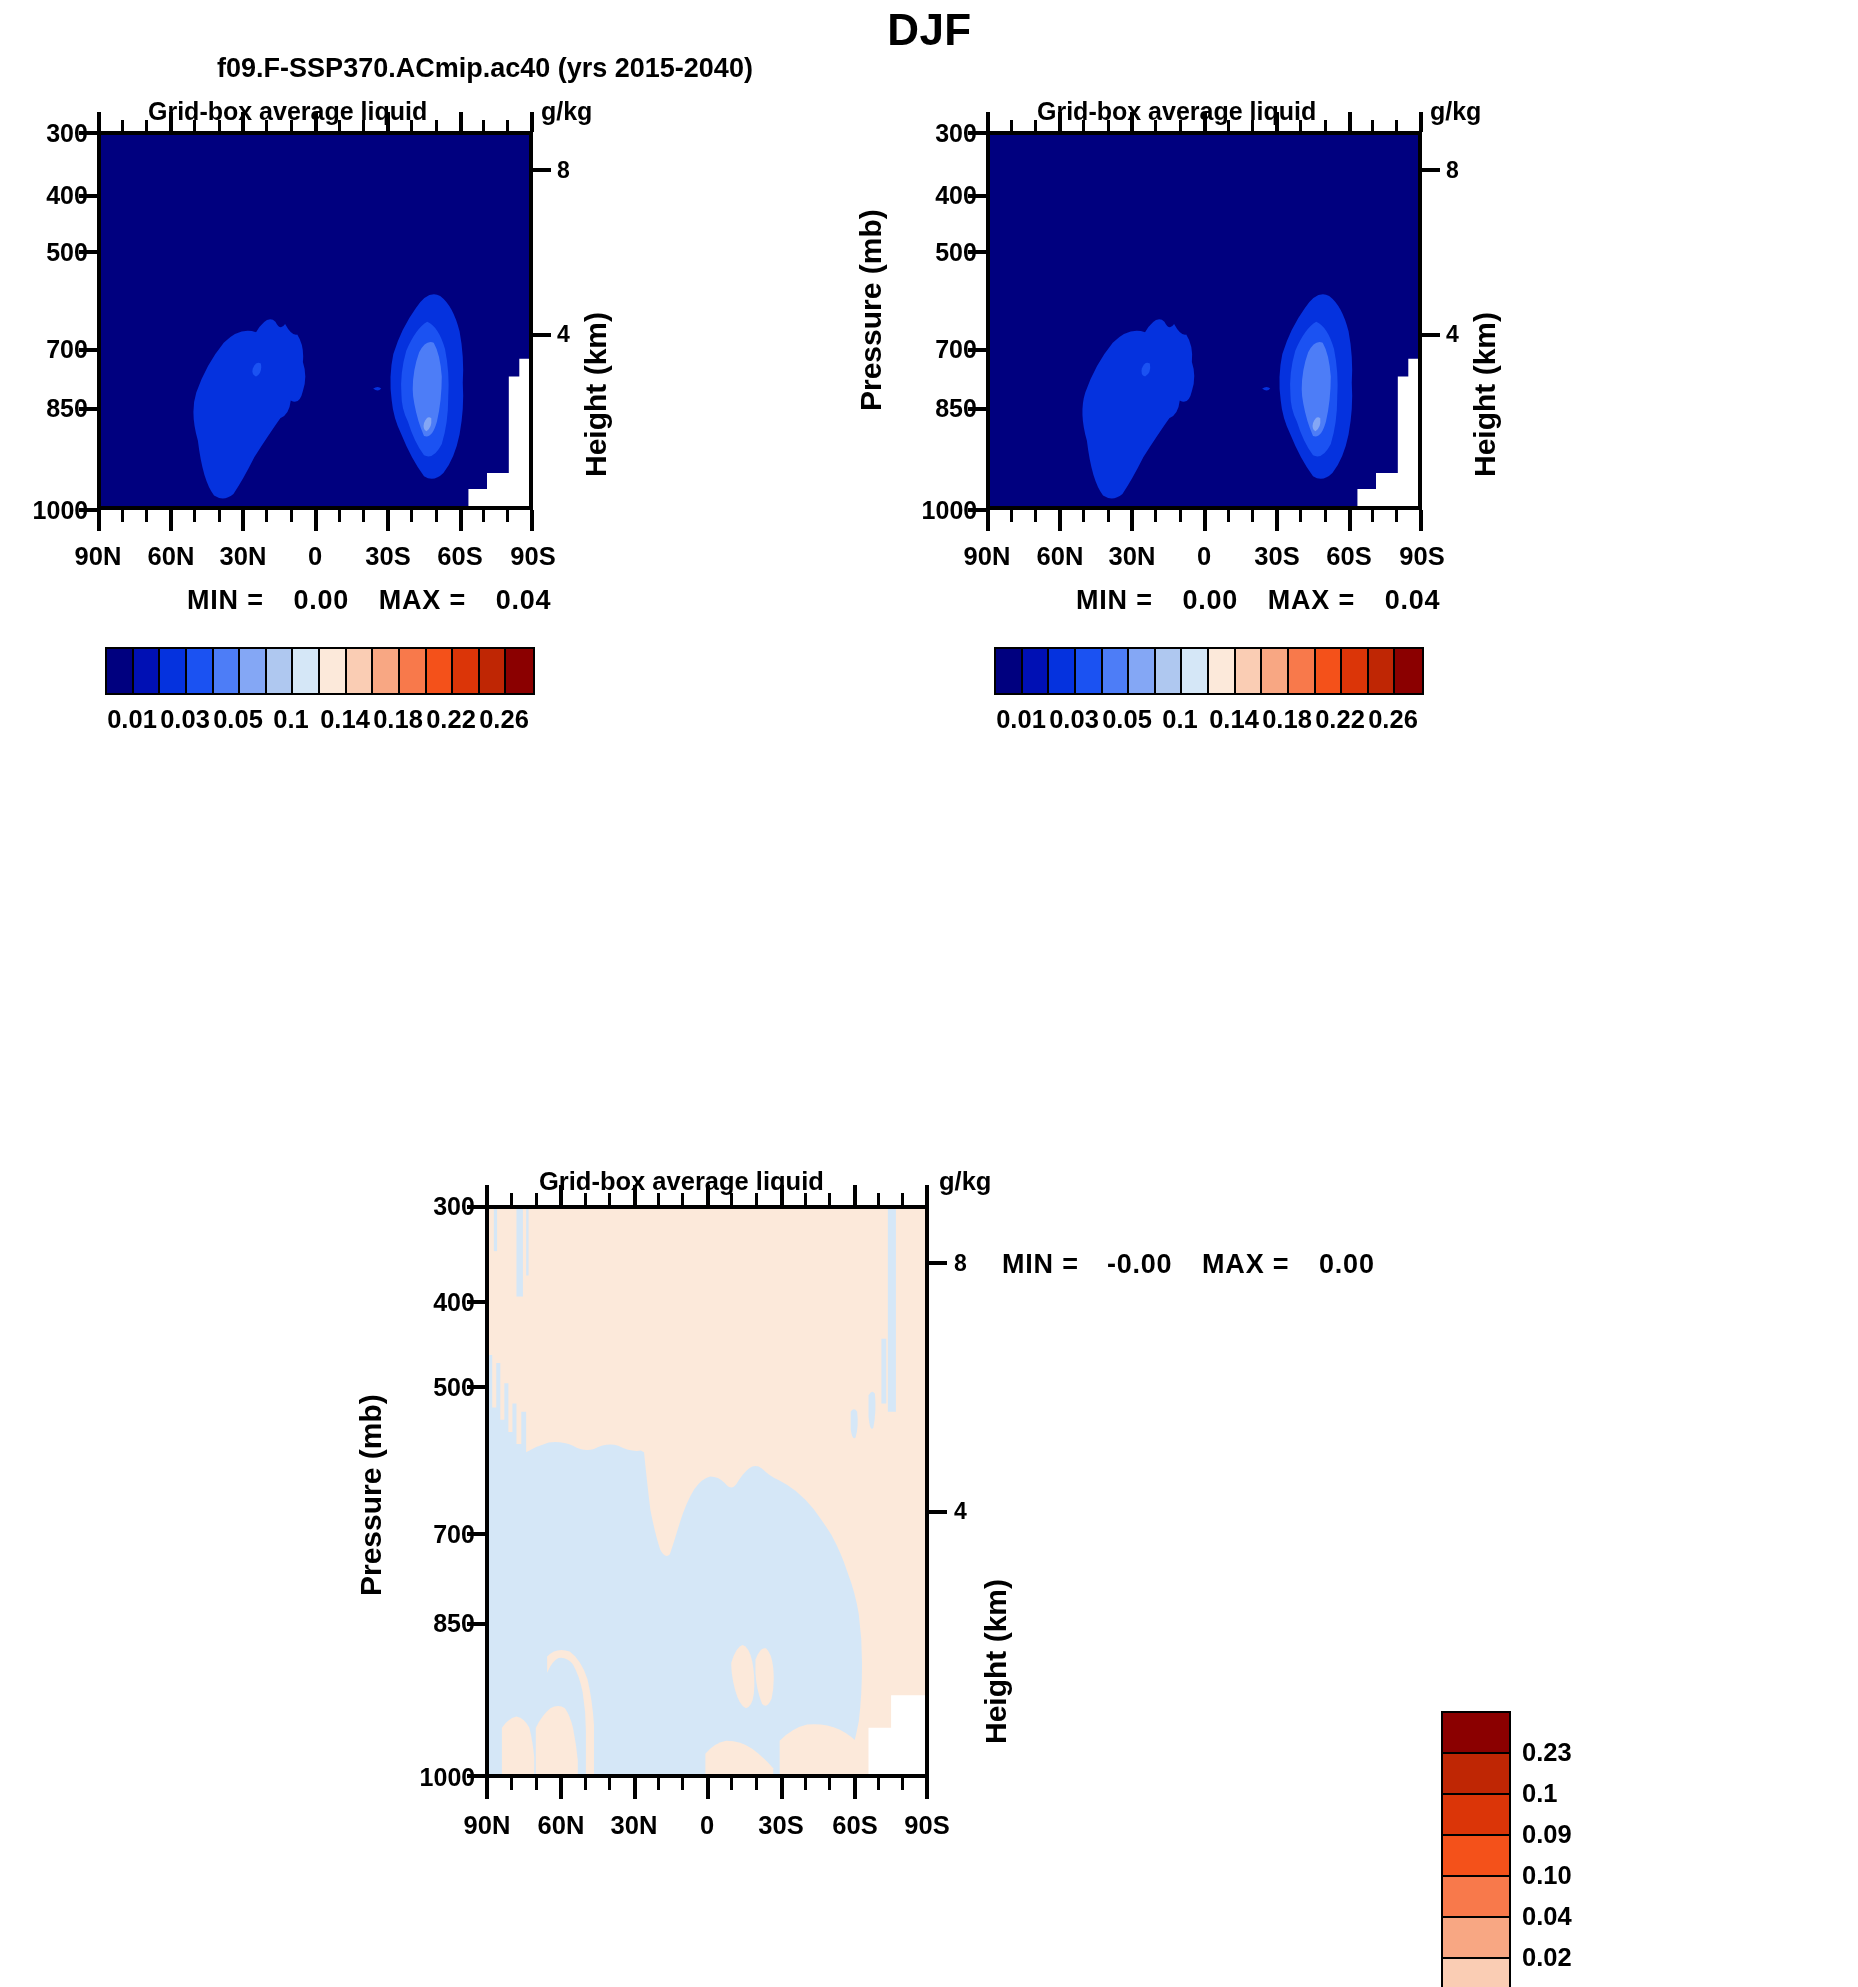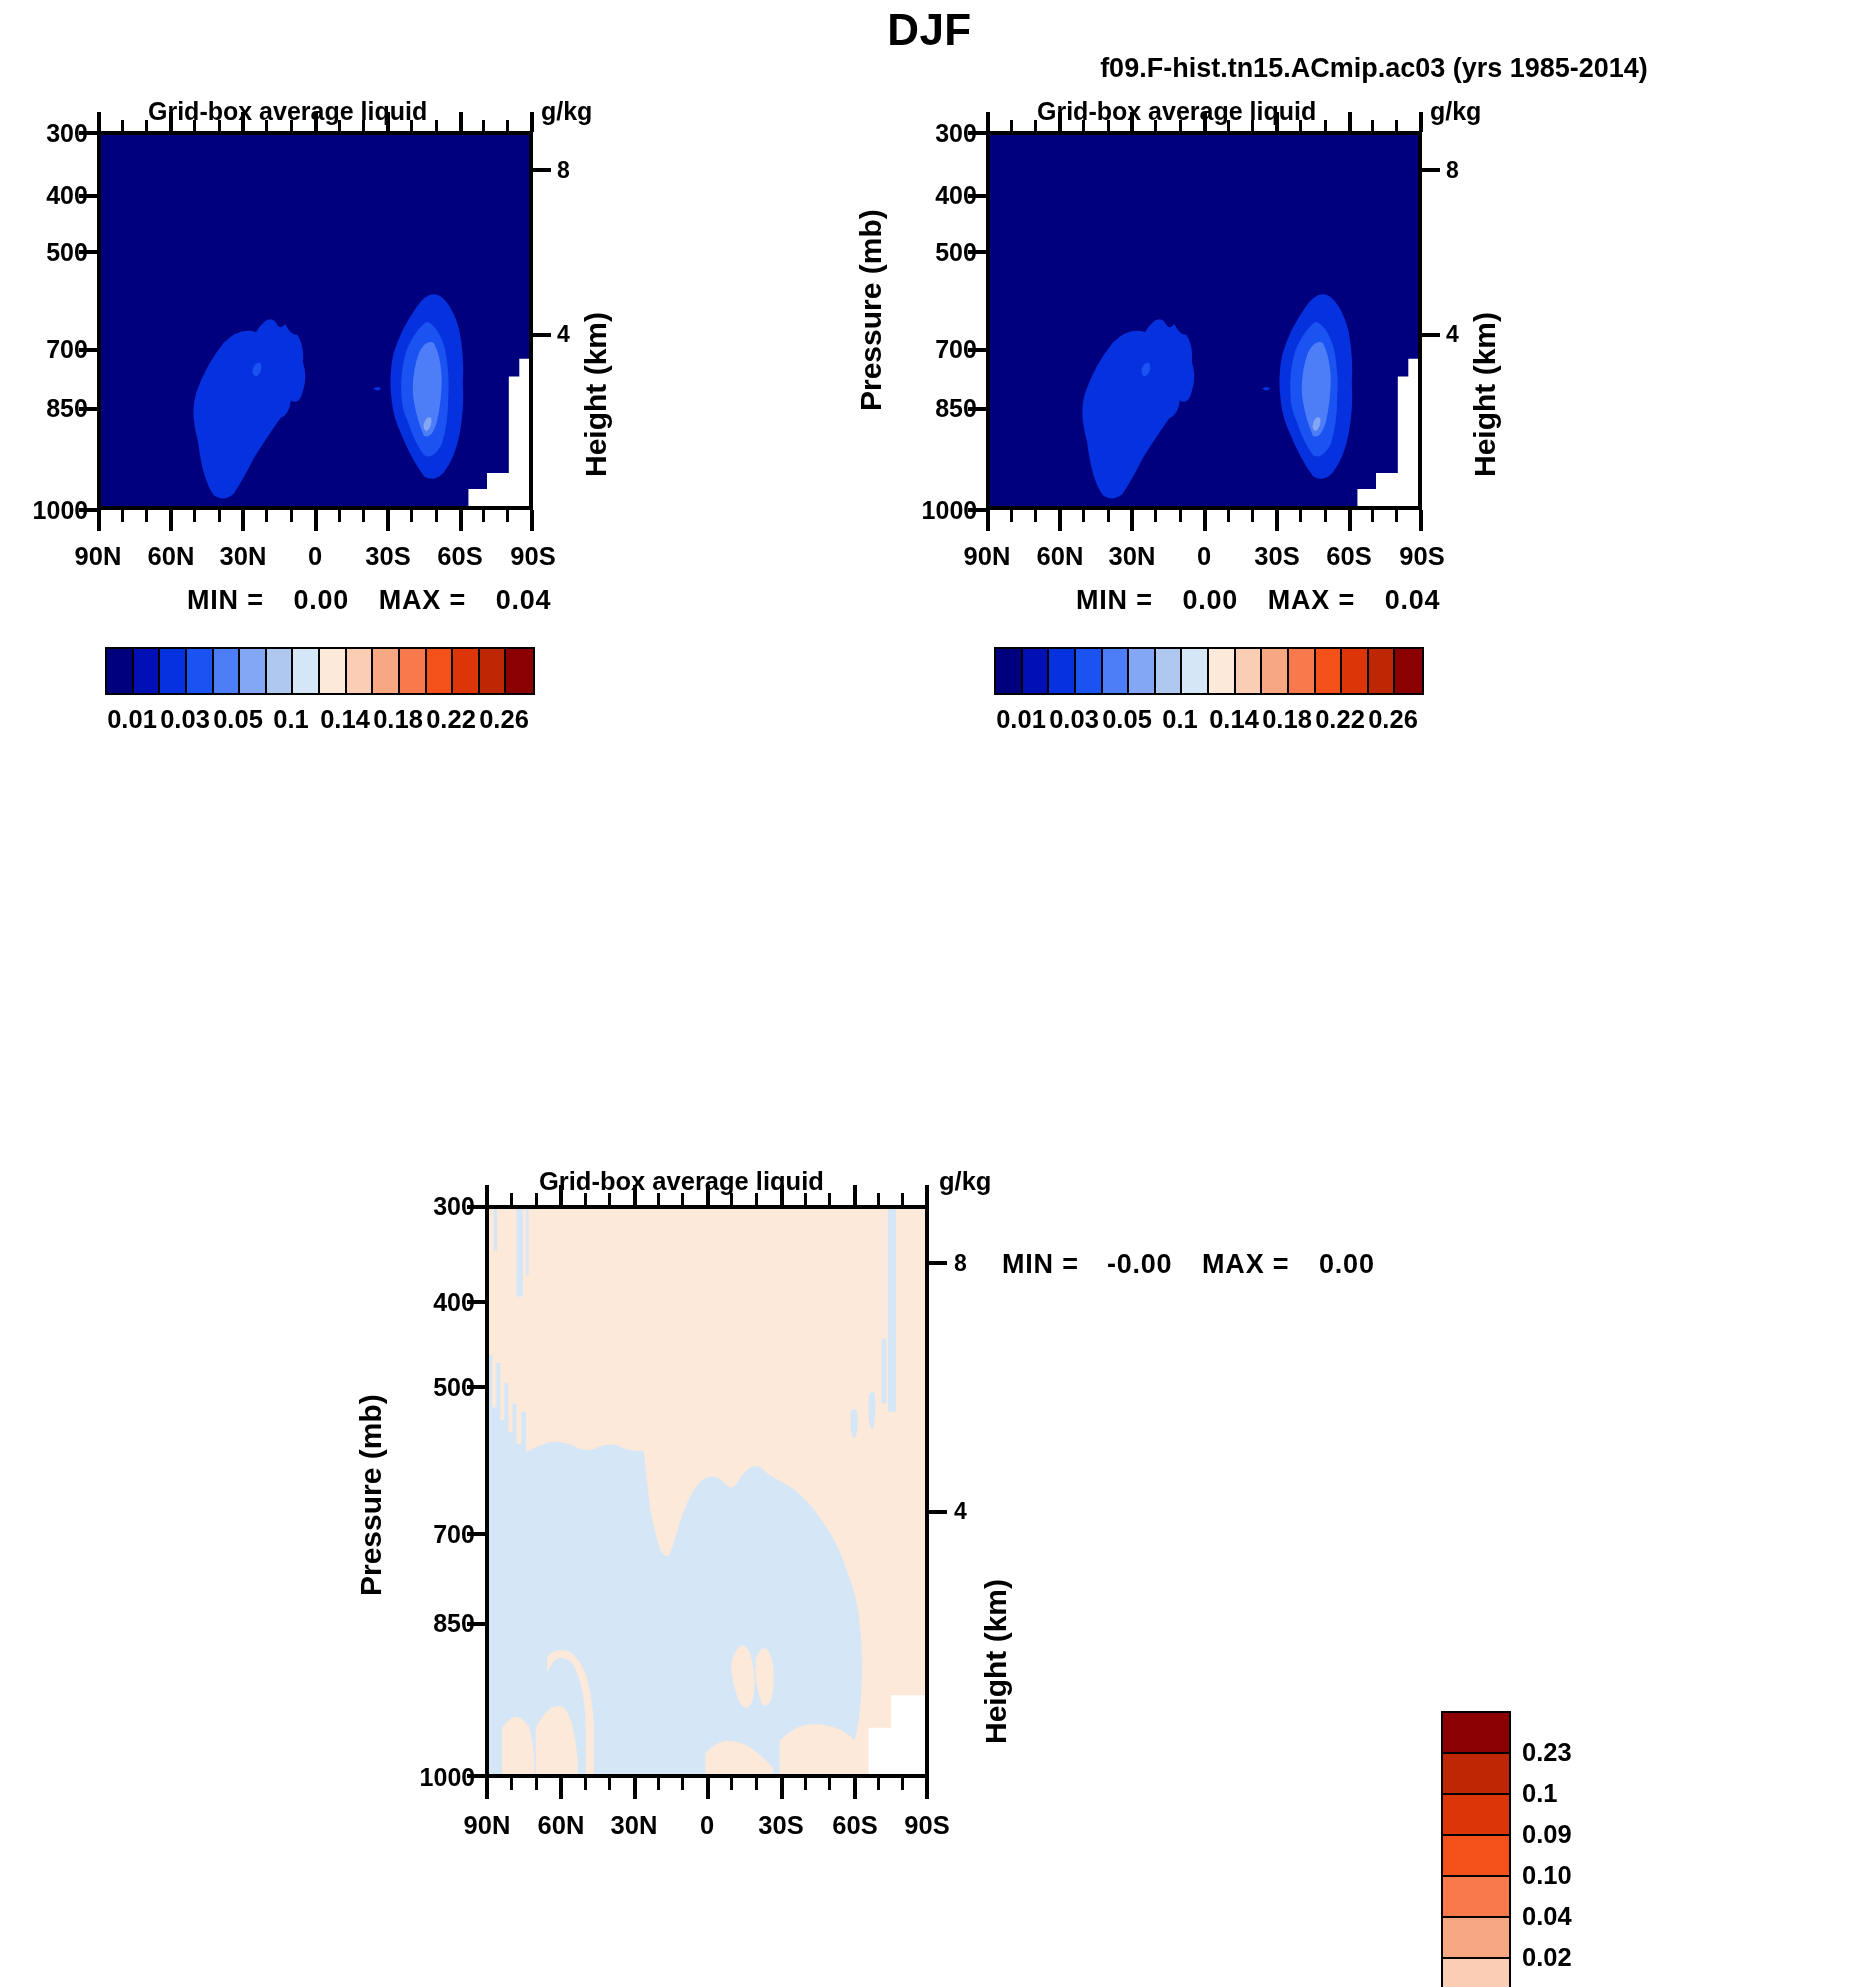--- a/index.html
+++ b/index.html
@@ -141,20 +141,21 @@
     text-align: left;
   }
 </style>
 </head>
 <body>
 
 <div class="abs" id="fig-title">DJF</div>
 
 <div class="abs" style="left:49px; top:49px; width:872px; height:1069px;">
 
+  <div class="abs panel-title" style="left:0; top:4.1px; width:872px;">f09.F-SSP370.ACmip.ac40 (yrs 2015-2040)</div>
 
   <div class="abs subhead-row" style="left:99px; top:48px; width:428px;">
     <span>Grid-box average liquid</span>
   </div>
   <div class="abs" style="left:492px; top:48px; font-size:25px; font-weight:bold;">g/kg</div>
 
   <div class="plot-frame" style="left:48px; top:82px; width:436px; height:379px;">
     <svg class="plot-canvas" viewBox="0 0 530 461" preserveAspectRatio="none">
 
       <rect x="0" y="0" width="530" height="461" fill="#00007F"></rect>
@@ -285,21 +286,20 @@
       <span style="left: 186px;">0.1</span>
       <span style="left: 240px;">0.14</span>
       <span style="left: 293px;">0.18</span>
       <span style="left: 346px;">0.22</span>
       <span style="left: 399px;">0.26</span>
     </div>
 </div>
 
 <div class="abs" style="left:938px; top:49px; width:872px; height:1069px;">
 
-  <div class="abs panel-title" style="left:0; top:4.1px; width:872px;">f09.F-hist.tn15.ACmip.ac03 (yrs 1985-2014)</div>
 
   <div class="abs" style="left:99px; top:48px; font-size:25px; font-weight:bold; white-space:nowrap;">Grid-box average liquid</div>
   <div class="abs" style="left:492px; top:48px; font-size:25px; font-weight:bold;">g/kg</div>
 
   <div class="plot-frame" style="left:48px; top:82px; width:436px; height:379px;">
     <svg class="plot-canvas" viewBox="0 0 530 461" preserveAspectRatio="none">
       <rect x="0" y="0" width="530" height="461" fill="#00007F"></rect>
       <path d="M530,461 L530,278 L518,278 L518,300 L505,300 L505,420 L478,420 L478,440 L455,440 L455,461 Z" fill="#ffffff"></path>
       <path d="M120,380 Q110,345 118,320 Q130,285 152,258 Q172,238 192,245 Q206,222 216,232
                Q222,244 228,235 Q236,250 243,248 Q252,262 250,282 Q256,300 250,318

